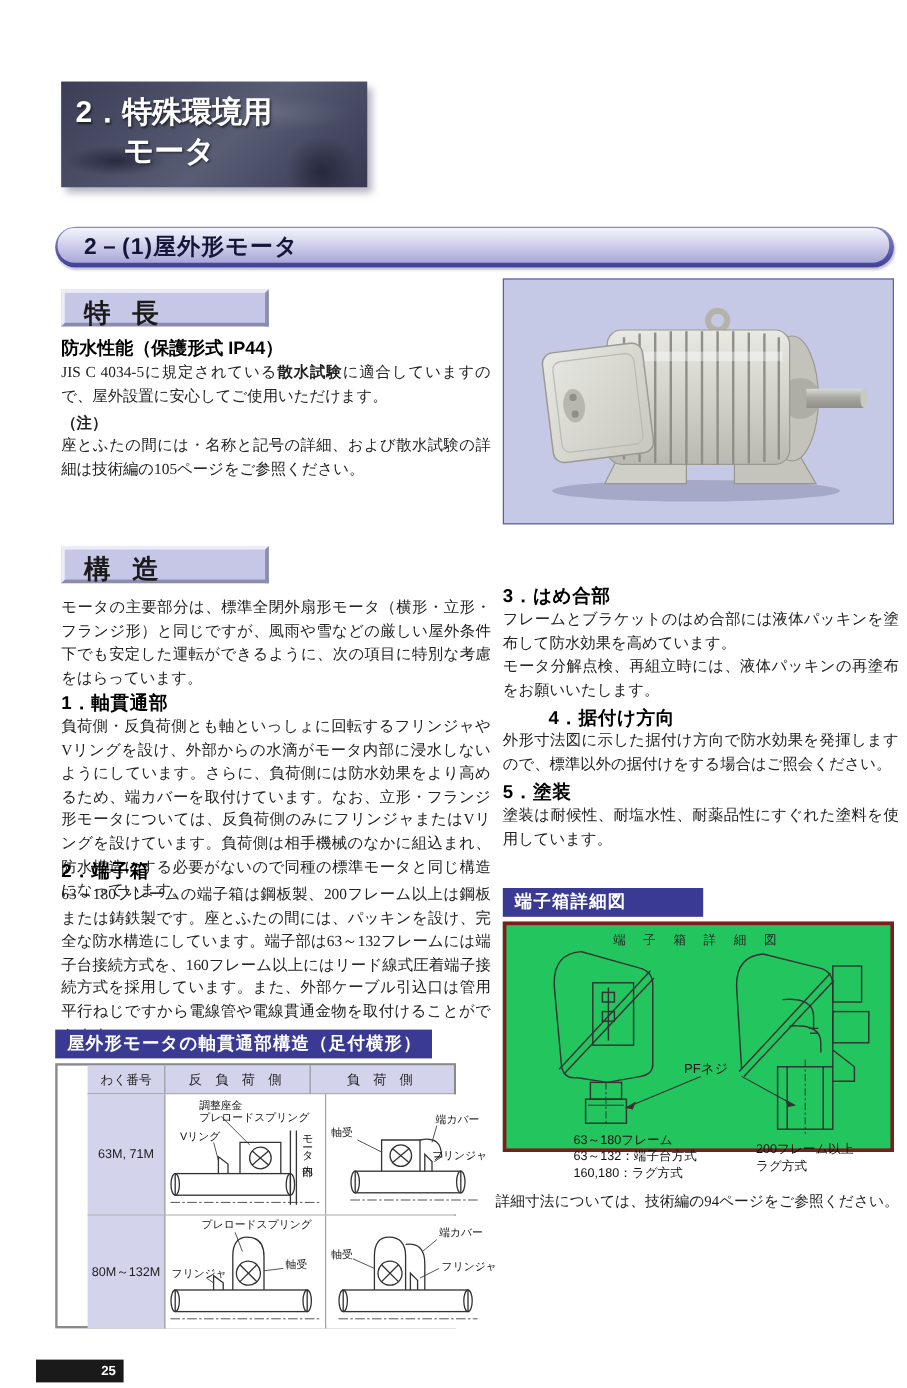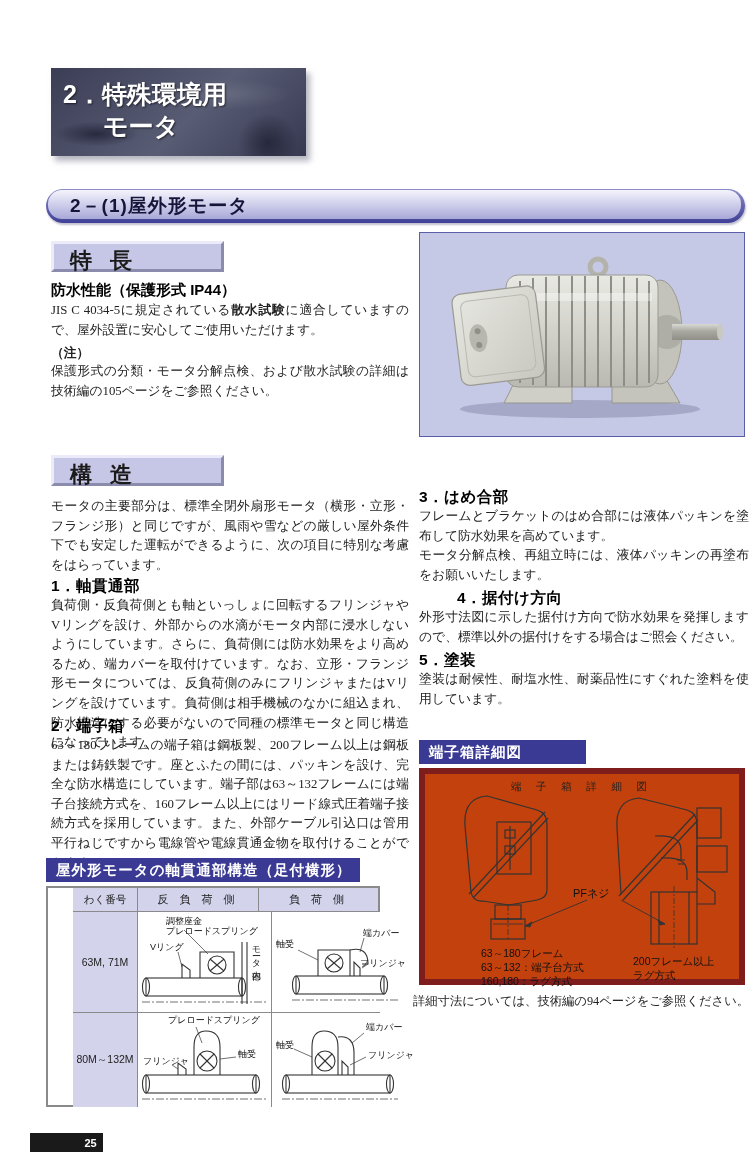--- a/index.html
+++ b/index.html
@@ -97,22 +97,22 @@
   .w133{width:133px;border-right:1px solid #8a8a8a;}
   .w132{width:132px;}
   .dlabel{
     position:absolute;font-size:9px;color:#111;white-space:nowrap;line-height:1.05;
     font-family:"Liberation Sans",sans-serif;
   }
   .dlabel.vert{writing-mode:vertical-rl;letter-spacing:1px;}
 
   
   .tb-panel{
-    left:419px;top:768px;width:326px;height:217px;background:#caccе8;
-    background-color:#c2410c;border:6px solid #7f1d1d;box-sizing:border-box;
+    left:419px;top:768px;width:326px;height:192px;background:#caccе8;
+    background-color:#22c55e;border:3px solid #7f1d1d;box-sizing:border-box;
   }
   .tb-title{
     position:absolute;top:6px;left:0;width:100%;text-align:center;
     font-size:10.5px;letter-spacing:6px;color:#222;
     font-family:"Liberation Serif",serif;
   }
   .tb-caption{position:absolute;font-size:10.5px;line-height:14px;color:#111;}
   .pf-label{position:absolute;font-size:11px;color:#111;}
 
   .note-line{font-family:"Liberation Serif",serif;font-size:12.3px;color:#222;}
@@ -139,21 +139,21 @@
     </div>
   </div>
 
   <div class="abs bevel" style="left:51px;top:241px;">
     <span>特 長</span>
   </div>
 
   <div class="abs subhead" style="left:51px;top:281px;">防水性能（保護形式 IP44）</div>
   <p class="abs body-text" style="left:51px;top:301px;width:358px;"><span>JIS C 4034-5に規定されている</span><b>散水試験</b><span>に適合していますので、屋外設置に安心してご使用いただけます。</span></p>
   <div class="abs body-text" style="left:51px;top:344px;font-weight:bold;">（注）</div>
-  <p class="abs body-text" style="left:51px;top:362px;width:358px;">保護形式の分類・モータ分解点検、および散水試験の詳細は技術編の105ページをご参照ください。</p>
+  <p class="abs body-text" style="left:51px;top:362px;width:358px;">座とふたの間には・名称と記号の詳細、および散水試験の詳細は技術編の105ページをご参照ください。</p>
 
   <div class="abs photo-panel">
     <svg width="324" height="203" viewBox="0 0 324 203">
       <defs>
         <linearGradient id="mbody" x1="0" y1="0" x2="0" y2="1">
           <stop offset="0" stop-color="#e9e9e3"></stop>
             <stop offset=".5" stop-color="#d2d2cb"></stop>
             <stop offset="1" stop-color="#b9b9b1"></stop>
         </linearGradient>
         <linearGradient id="mshaft" x1="0" y1="0" x2="0" y2="1">

